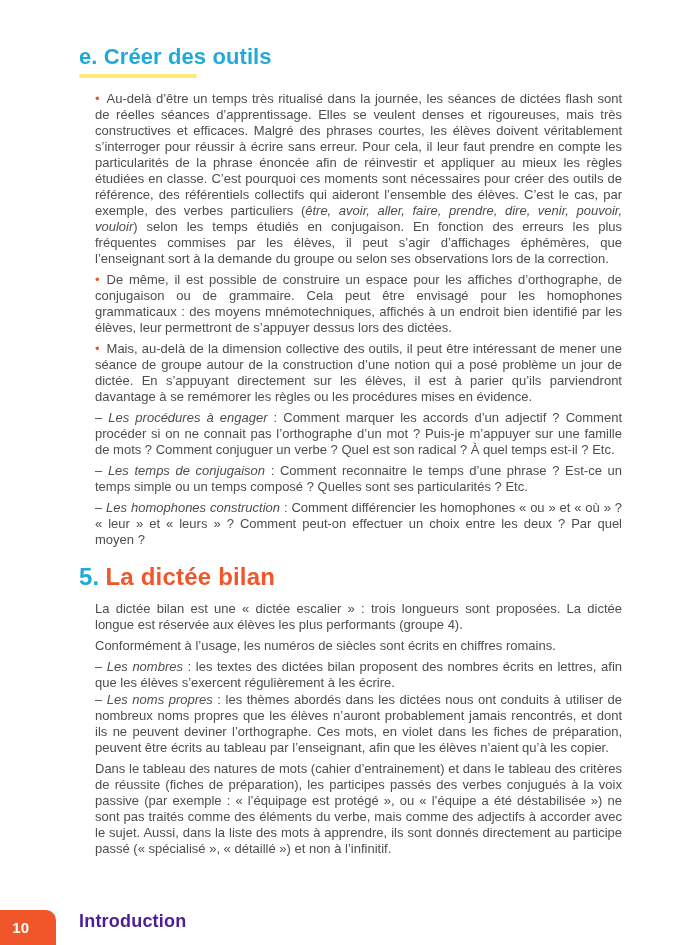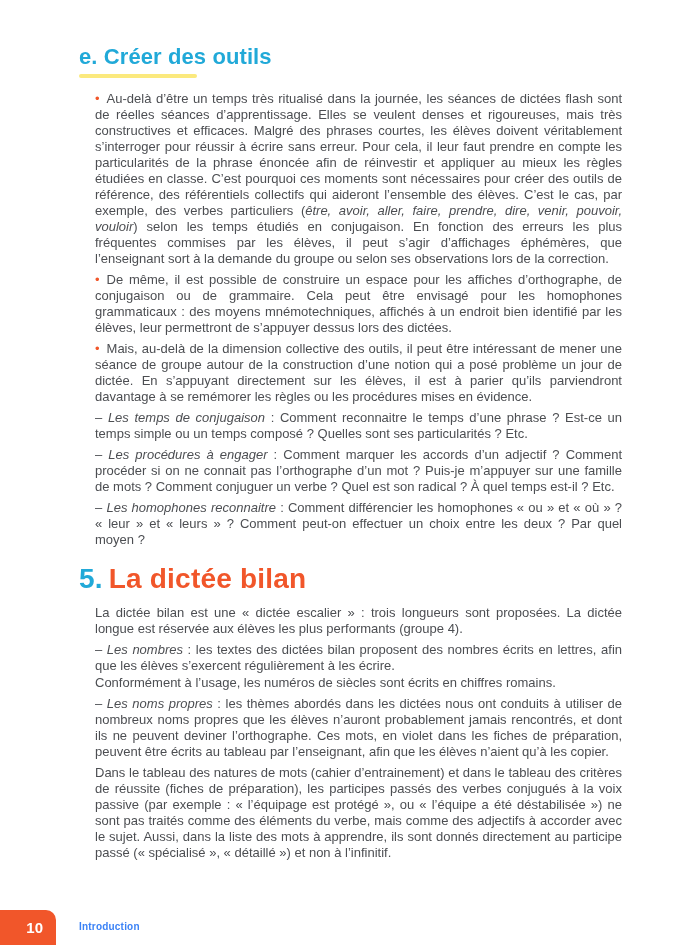--- a/index.html
+++ b/index.html
@@ -40,76 +40,76 @@
   }
   .para em { font-style: italic; }
   .bullet {
     color: #f1562a;
     margin-right: 7px;
     font-size: 13px;
   }
   .para.no-gap { margin-bottom: 1px; }
   .section-heading {
     margin: 15px 0 10px 0;
-    font-size: 28px;
+    font-size: 24px;
     font-weight: 700;
     letter-spacing: 0.2px;
   }
   .section-number { color: #21a9d8; margin-right: 6px; }
   .section-title  { color: #f1562a; }
   .page-badge {
     position: absolute;
     left: 0; bottom: 0;
     width: 56px; height: 35px;
     background: #f1562a;
     border-top-right-radius: 10px;
     color: #ffffff;
     font-size: 15px;
     font-weight: 700;
     display: flex;
     align-items: center;
     justify-content: flex-end;
-    padding-right: 13px;
+    padding-right: 27px;
     box-sizing: border-box;
   }
   .chapter-label {
     position: absolute;
     left: 79px; bottom: 13px;
-    color: #3b82f6;
+    color: #4c1d95;
     font-weight: 700;
-    font-size: 10px;
+    font-size: 18px;
     letter-spacing: 0.2px;
   }
 </style>
 </head>
 <body>
 
 <div class="page">
   <div class="content">
 
     <h3 class="sub-heading">
       <span class="sub-heading-text">e. Créer des outils</span>
     </h3>
     <div class="yellow-bar"></div>
 
     <p class="para"><span class="bullet">•</span><span><span>Au-delà d’être un temps très ritualisé dans la journée, les séances de dictées flash sont de réelles séances d’apprentissage. Elles se veulent denses et rigoureuses, mais très constructives et efficaces. Malgré des phrases courtes, les élèves doivent véritablement s’interroger pour réussir à écrire sans erreur. Pour cela, il leur faut prendre en compte les particularités de la phrase énoncée afin de réinvestir et appliquer au mieux les règles étudiées en classe. C’est pourquoi ces moments sont nécessaires pour créer des outils de référence, des référentiels collectifs qui aideront l’ensemble des élèves. C’est le cas, par exemple, des verbes particuliers (</span><em>être, avoir, aller, faire, prendre, dire, venir, pouvoir, vouloir</em><span>) selon les temps étudiés en conjugaison. En fonction des erreurs les plus fréquentes commises par les élèves, il peut s’agir d’affichages éphémères, que l’enseignant sort à la demande du groupe ou selon ses observations lors de la correction.</span></span></p>
 
     <p class="para"><span class="bullet">•</span><span><span>De même, il est possible de construire un espace pour les affiches d’orthographe, de conjugaison ou de grammaire. Cela peut être envisagé pour les homophones grammaticaux&nbsp;: des moyens mnémotechniques, affichés à un endroit bien identifié par les élèves, leur permettront de s’appuyer dessus lors des dictées.</span></span></p>
 
     <p class="para"><span class="bullet">•</span><span><span>Mais, au-delà de la dimension collective des outils, il peut être intéressant de mener une séance de groupe autour de la construction d’une notion qui a posé problème un jour de dictée. En s’appuyant directement sur les élèves, il est à parier qu’ils parviendront davantage à se remémorer les règles ou les procédures mises en évidence.</span></span></p>
 
+    <p class="para"><span>– </span><em>Les procédures à engager</em><span>&nbsp;: Comment marquer les accords d’un adjectif&nbsp;? Comment procéder si on ne connait pas l’orthographe d’un mot&nbsp;? Puis-je m’appuyer sur une famille de mots&nbsp;? Comment conjuguer un verbe&nbsp;? Quel est son radical&nbsp;? À quel temps est-il&nbsp;? Etc.</span></p>
     <p class="para"><span>– </span><em>Les temps de conjugaison</em><span>&nbsp;: Comment reconnaitre le temps d’une phrase&nbsp;? Est-ce un temps simple ou un temps composé&nbsp;? Quelles sont ses particularités&nbsp;? Etc.</span></p>
-    <p class="para"><span>– </span><em>Les procédures à engager</em><span>&nbsp;: Comment marquer les accords d’un adjectif&nbsp;? Comment procéder si on ne connait pas l’orthographe d’un mot&nbsp;? Puis-je m’appuyer sur une famille de mots&nbsp;? Comment conjuguer un verbe&nbsp;? Quel est son radical&nbsp;? À quel temps est-il&nbsp;? Etc.</span></p>
-    <p class="para"><span>– </span><em>Les homophones reconnaitre</em><span>&nbsp;: Comment différencier les homophones «&nbsp;ou&nbsp;» et «&nbsp;où&nbsp;»&nbsp;? «&nbsp;leur&nbsp;» et «&nbsp;leurs&nbsp;»&nbsp;? Comment peut-on effectuer un choix entre les deux&nbsp;? Par quel moyen&nbsp;?</span></p>
+    <p class="para"><span>– </span><em>Les homophones construction</em><span>&nbsp;: Comment différencier les homophones «&nbsp;ou&nbsp;» et «&nbsp;où&nbsp;»&nbsp;? «&nbsp;leur&nbsp;» et «&nbsp;leurs&nbsp;»&nbsp;? Comment peut-on effectuer un choix entre les deux&nbsp;? Par quel moyen&nbsp;?</span></p>
 
     <h2 class="section-heading"><span class="section-number">5.</span><span class="section-title">La dictée bilan</span></h2>
 
     <p class="para"><span>La dictée bilan est une «&nbsp;dictée escalier&nbsp;»&nbsp;: trois longueurs sont proposées. La dictée longue est réservée aux élèves les plus performants (groupe 4).</span></p>
+    <p class="para"><span>Conformément à l’usage, les numéros de siècles sont écrits en chiffres romains.</span></p>
     <p class="para no-gap"><span>– </span><em>Les nombres</em><span>&nbsp;: les textes des dictées bilan proposent des nombres écrits en lettres, afin que les élèves s’exercent régulièrement à les écrire.</span></p>
-    <p class="para"><span>Conformément à l’usage, les numéros de siècles sont écrits en chiffres romains.</span></p>
     <p class="para"><span>– </span><em>Les noms propres</em><span>&nbsp;: les thèmes abordés dans les dictées nous ont conduits à utiliser de nombreux noms propres que les élèves n’auront probablement jamais rencontrés, et dont ils ne peuvent deviner l’orthographe. Ces mots, en violet dans les fiches de préparation, peuvent être écrits au tableau par l’enseignant, afin que les élèves n’aient qu’à les copier.</span></p>
     <p class="para"><span>Dans le tableau des natures de mots (cahier d’entrainement) et dans le tableau des critères de réussite (fiches de préparation), les participes passés des verbes conjugués à la voix passive (par exemple&nbsp;: «&nbsp;l’équipage est protégé&nbsp;», ou «&nbsp;l’équipe a été déstabilisée&nbsp;») ne sont pas traités comme des éléments du verbe, mais comme des adjectifs à accorder avec le sujet. Aussi, dans la liste des mots à apprendre, ils sont donnés directement au participe passé («&nbsp;spécialisé&nbsp;», «&nbsp;détaillé&nbsp;») et non à l’infinitif.</span></p>
 
   </div>
 
   <div class="page-badge">
     <span>10</span>
   </div>
   <div class="chapter-label">Introduction</div>
 </div>

